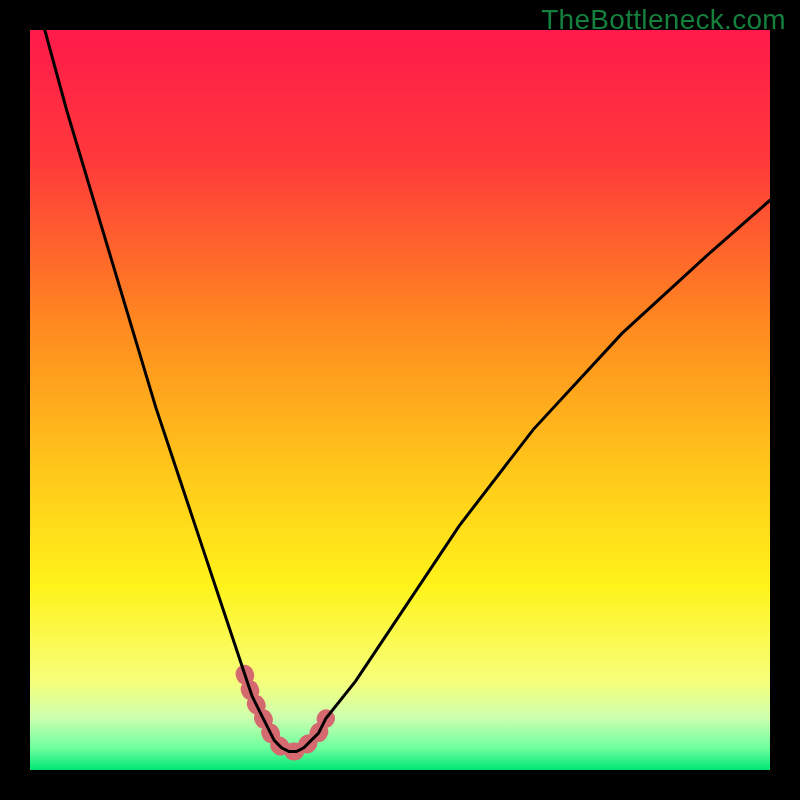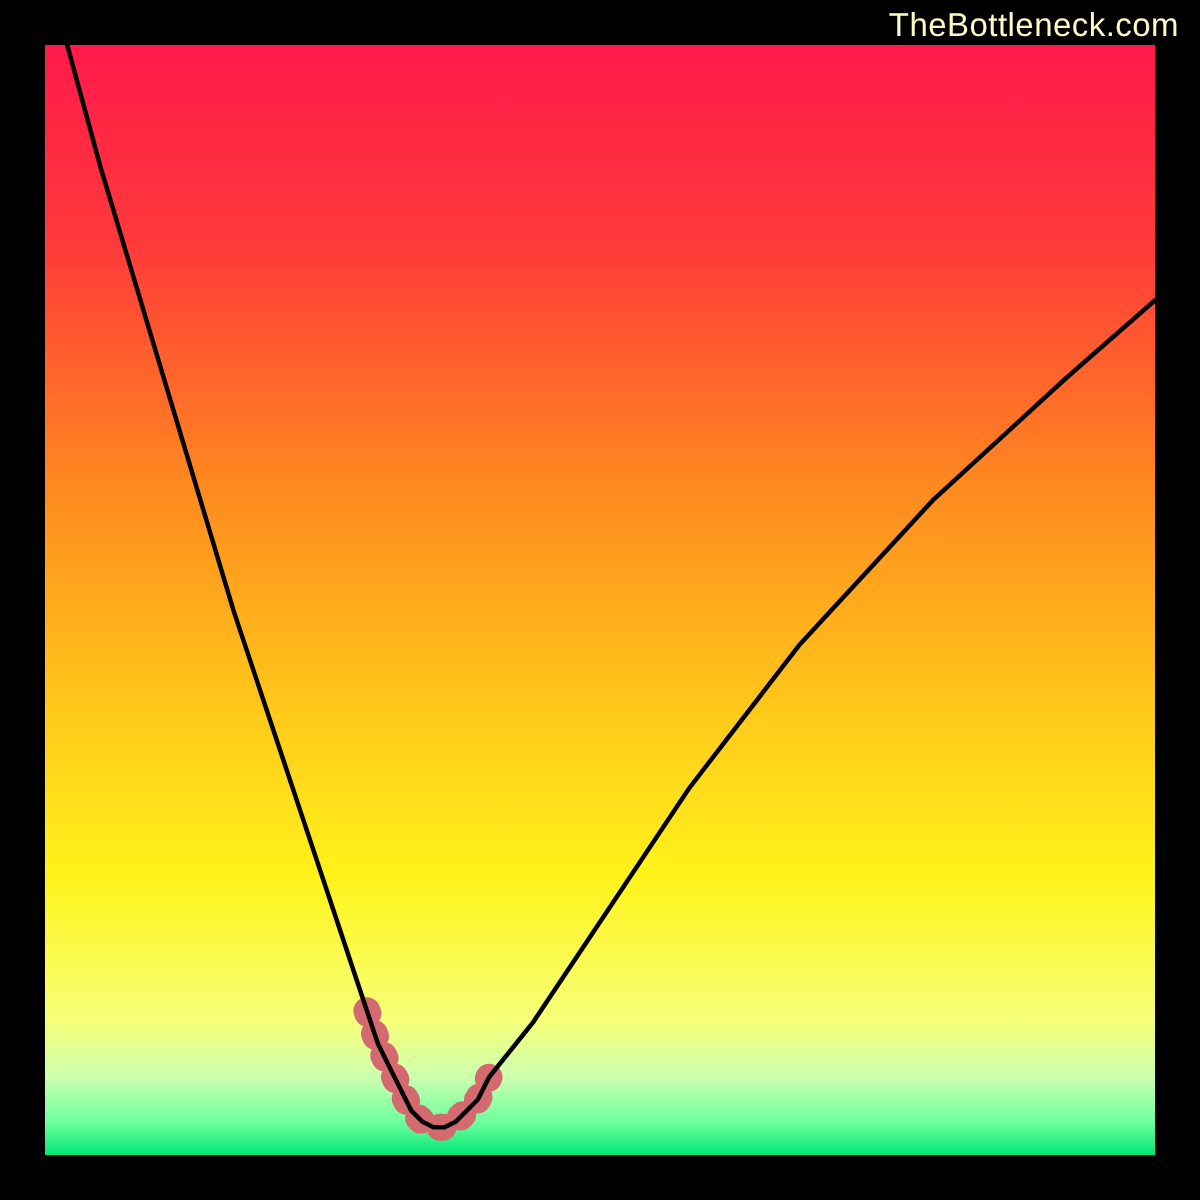--- a/index.html
+++ b/index.html
@@ -23,22 +23,22 @@
     position: absolute;
     left: 30px;
     top: 30px;
     width: 740px;
     height: 740px;
   }
   .watermark {
     position: absolute;
     top: 4px;
     right: 14px;
-    color: #fef9c3;
-    font-size: 22px;
+    color: #15803d;
+    font-size: 28px;
     letter-spacing: 0.3px;
     font-weight: 500;
   }
 </style>
 </head>
 <body>
 
 <div class="frame">
   <div class="watermark">TheBottleneck.com</div>
   <svg class="plot-area" viewBox="0 0 740 740" preserveAspectRatio="none">

